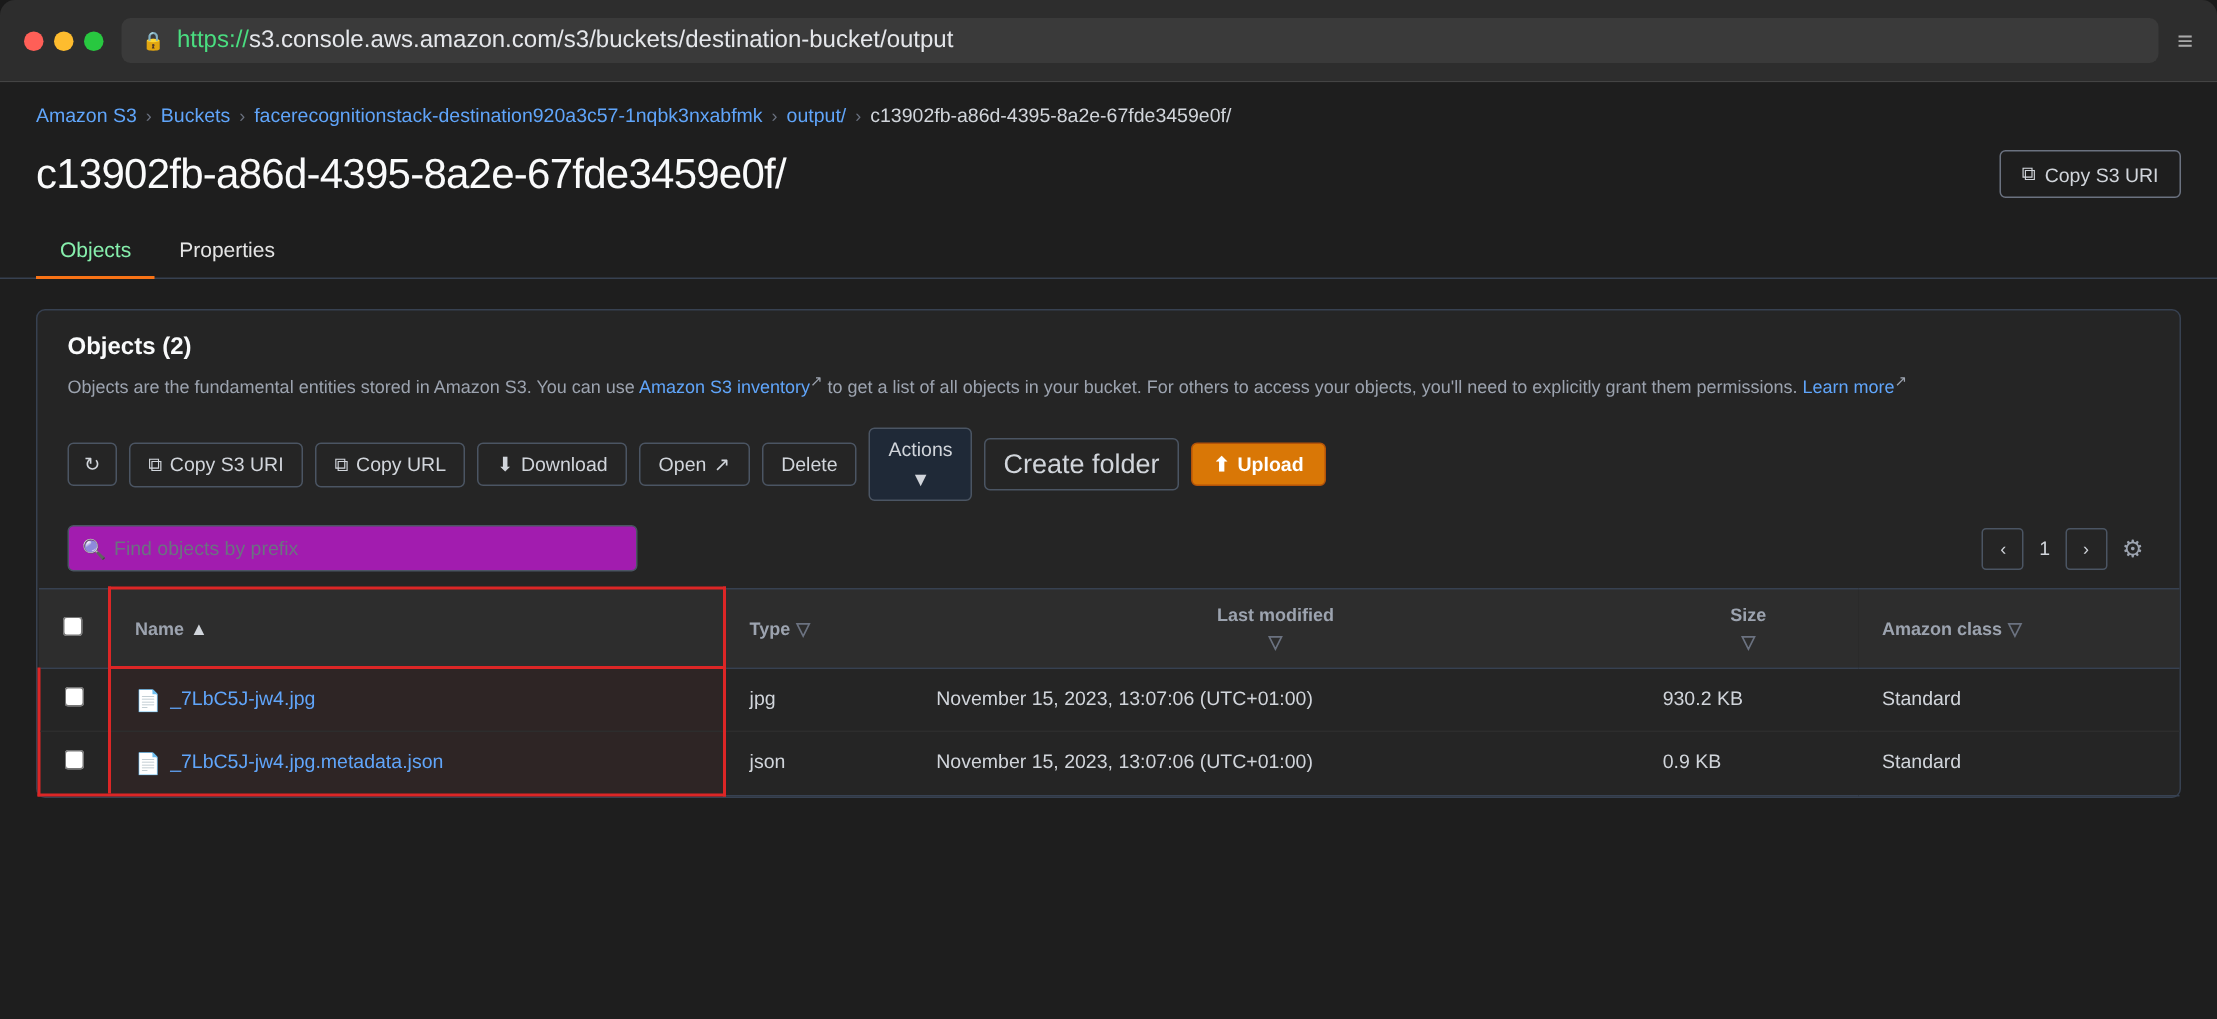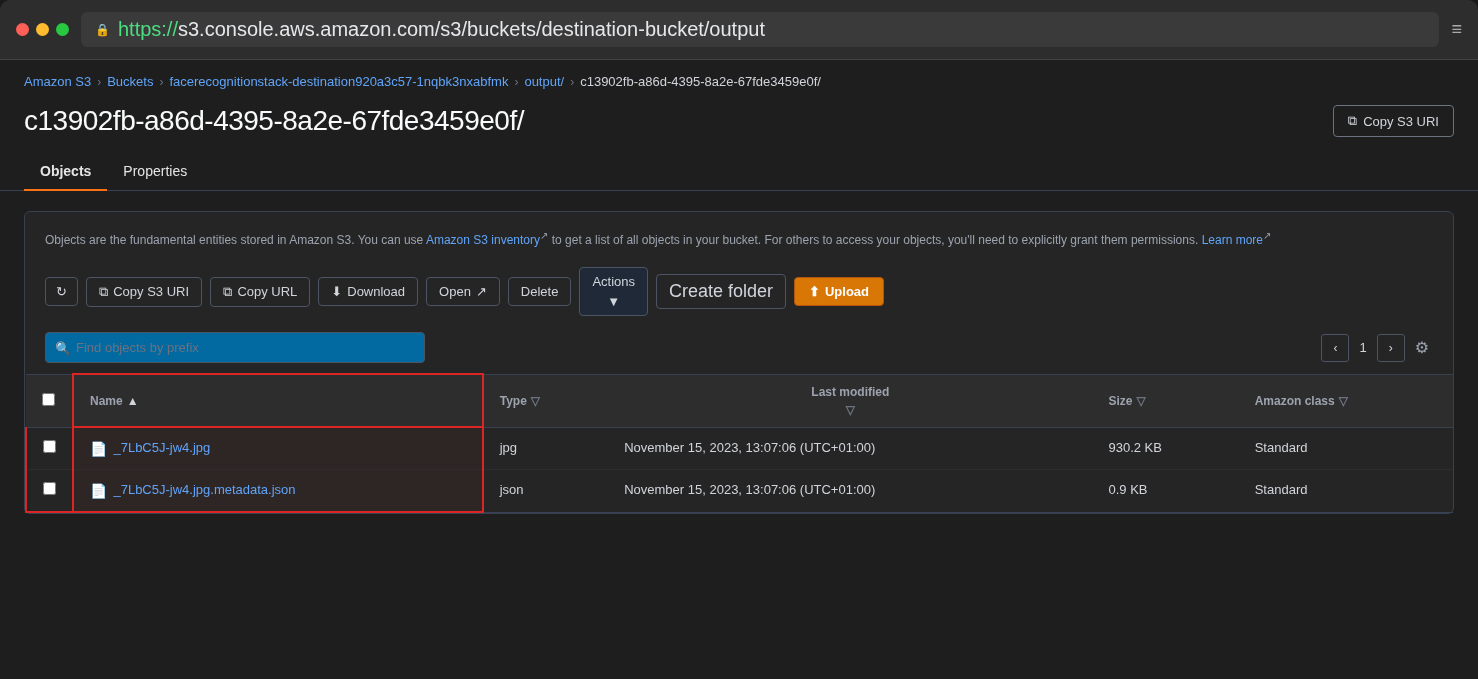--- a/index.html
+++ b/index.html
@@ -39,21 +39,21 @@
       background: #3a3a3a;
       border-radius: 6px;
       padding: 6px 14px;
       display: flex;
       align-items: center;
       gap: 8px;
     }
     .lock-icon { color: #aaa; font-size: 12px; }
     .address-url {
       color: #4ade80;
-      font-size: 20px;
+      font-size: 16px;
     }
     .address-url .protocol { color: #4ade80; }
     .address-url .path { color: #e5e7eb; }
     .menu-icon {
       color: #aaa;
       font-size: 18px;
       cursor: pointer;
     }
 
     
@@ -114,23 +114,23 @@
     }
     .tab {
       padding: 10px 16px;
       font-size: 14px;
       cursor: pointer;
       border-bottom: 2px solid transparent;
       color: #e5e5e5;
       margin-bottom: -1px;
     }
     .tab.active {
-      color: #e5e5e5;
+      color: #86efac;
       border-bottom-color: #f97316;
-      font-weight: 700;
+      font-weight: 400;
     }
 
     
     .objects-panel {
       background: #252525;
       margin: 20px 24px;
       border-radius: 6px;
       border: 1px solid #374151;
     }
     .objects-panel-header {
@@ -230,21 +230,21 @@
     .search-icon-inner {
       position: absolute;
       left: 10px;
       top: 50%;
       transform: translateY(-50%);
       color: #9ca3af;
       font-size: 13px;
     }
     .search-input {
       width: 100%;
-      background: #0369a1;
+      background: #a21caf;
       border: 1px solid #4b5563;
       color: #d1d5db;
       padding: 7px 10px 7px 30px;
       border-radius: 4px;
       font-size: 13px;
       outline: none;
     }
     .search-input::placeholder { color: #6b7280; }
 
     .pagination-controls {
@@ -357,20 +357,21 @@
     </button>
   </div>
 
   <div class="tabs">
     <div class="tab active">Objects</div>
     <div class="tab">Properties</div>
   </div>
 
   <div class="objects-panel">
     <div class="objects-panel-header">
+      <div class="objects-panel-title">Objects (2)</div>
       <div class="objects-description">
         <span>Objects are the fundamental entities stored in Amazon S3. You can use </span><a href="#">Amazon S3 inventory</a><span class="ext-link">↗</span><span> to get a list of all objects in your bucket. For others to access your objects, you'll need to explicitly grant them permissions. </span><a href="#">Learn more</a><span class="ext-link">↗</span>
       </div>
     </div>
 
     <div class="toolbar">
       <button class="toolbar-btn icon-only">
         <span>↻</span>
       </button>
       <button class="toolbar-btn">
@@ -437,21 +438,21 @@
                 <span style="color:#6b7280;">▽</span>
               </span>
             </th>
             <th>
               <span style="display:flex;align-items:center;gap:4px;flex-direction:column;">
                 <span>Last modified</span>
                 <span style="color:#6b7280;">▽</span>
               </span>
             </th>
             <th>
-              <span style="display:flex;align-items:center;gap:4px;">
+              <span style="display:flex;align-items:center;gap:4px;flex-direction:column;">
                 <span>Size</span>
                 <span style="color:#6b7280;">▽</span>
               </span>
             </th>
             <th>
               <span style="display:flex;align-items:center;gap:4px;">
                 <span>Amazon class</span>
                 <span style="color:#6b7280;">▽</span>
               </span>
             </th>

